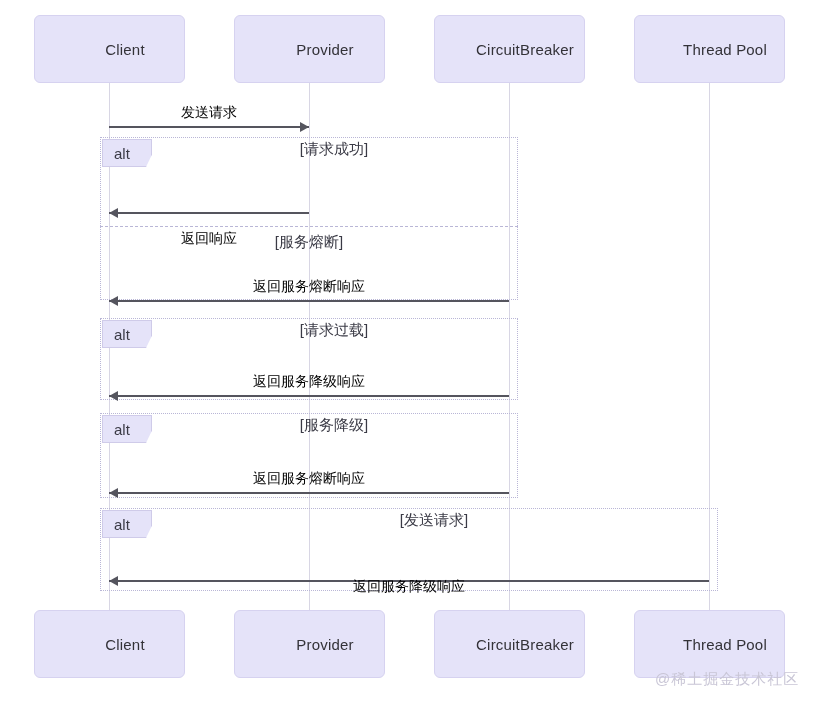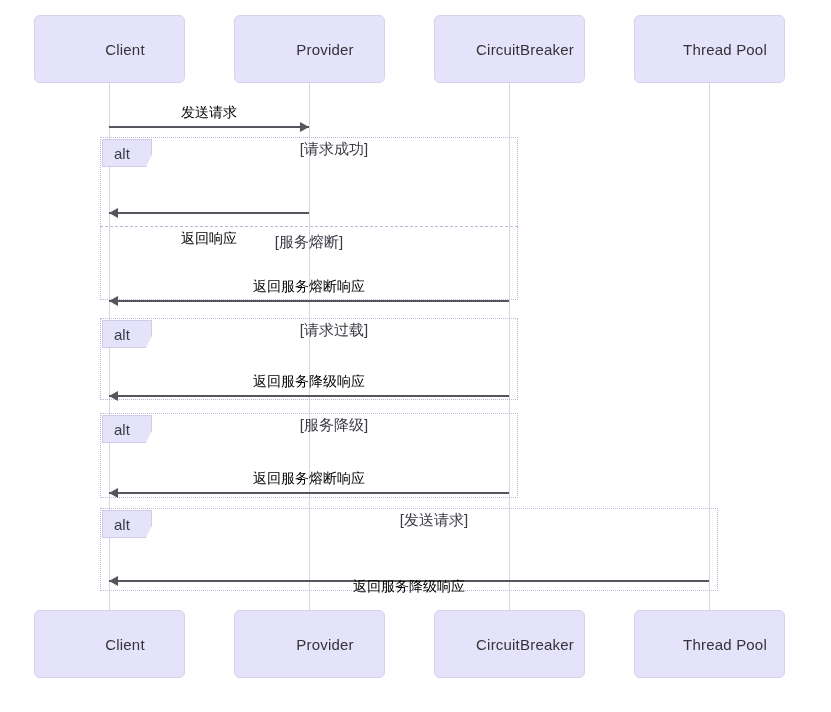--- a/index.html
+++ b/index.html
@@ -158,13 +158,14 @@
     </div>
     <div class="actor" style="left: 433.5px; top: 610px; width: 151px; height: 68px;">
       <span>CircuitBreaker</span>
     </div>
     <div class="actor" style="left: 633.5px; top: 15px; width: 151px; height: 68px;">
       <span>Thread Pool</span>
     </div>
     <div class="actor" style="left: 633.5px; top: 610px; width: 151px; height: 68px;">
       <span>Thread Pool</span>
     </div>
+    <div class="watermark" style="left: 655px; top: 670px;">@稀土掘金技术社区</div>
   </div>
 
 </body></html>

